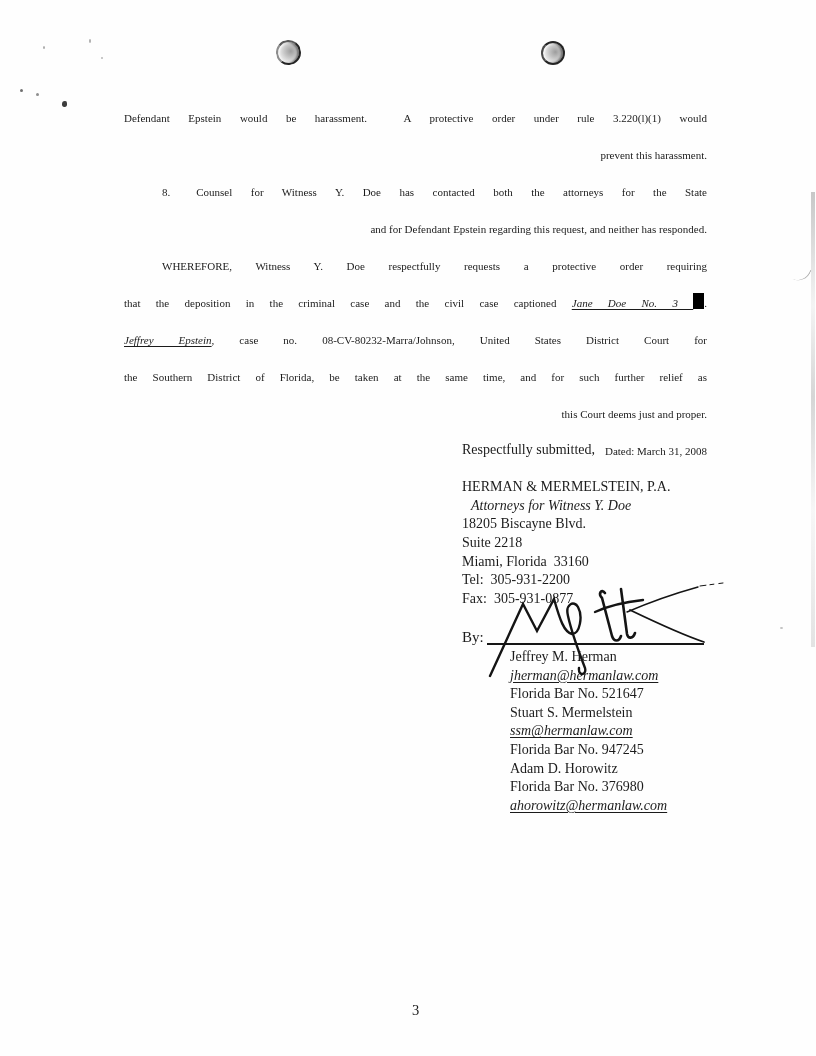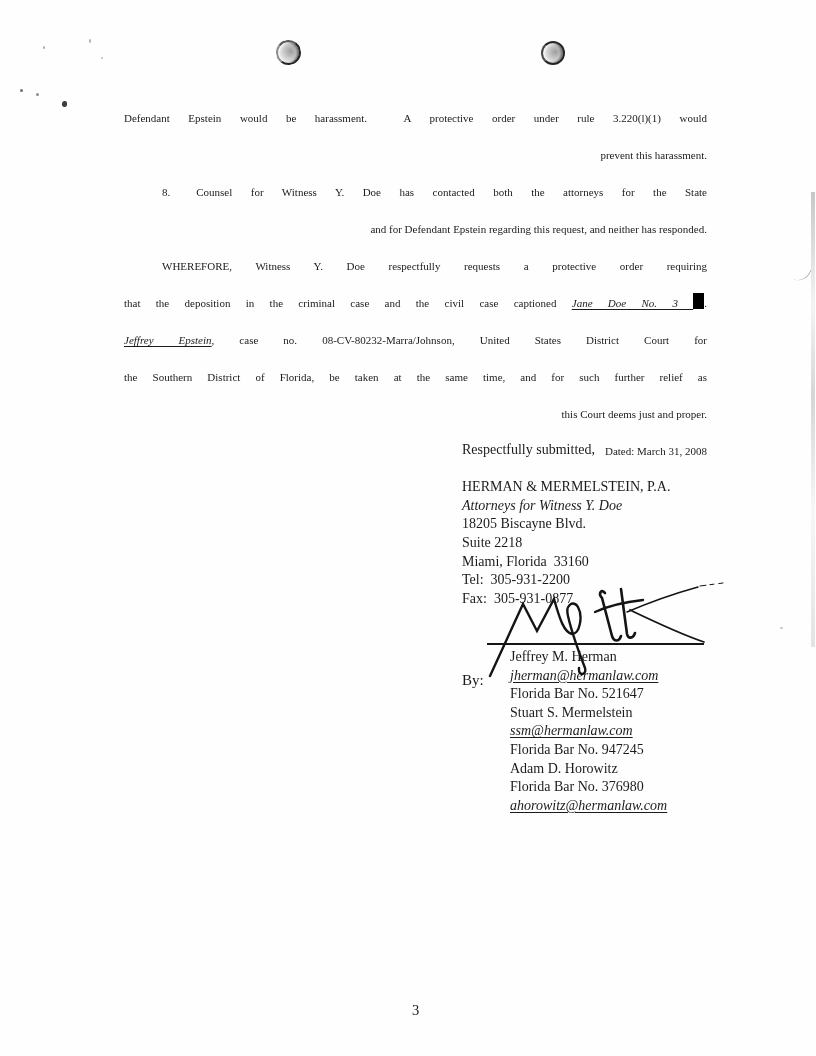--- a/index.html
+++ b/index.html
@@ -38,33 +38,33 @@
   .body-text{
     position:absolute;left:124px;top:100px;width:583px;
     font-size:11px;line-height:37px;
     white-space:pre-wrap;
   }
   .line{text-align:right;}
   .line.stretch{text-align:justify;text-align-last:justify;}
   .line.indent{text-indent:38px;}
   .tab{display:inline-block;width:26px;}
   .u{text-decoration:underline;text-underline-offset:2px;font-style:italic;}
-  .i{font-style:italic;}
+  .i{font-style:italic;margin-left:9px;}
   .redact{display:inline-block;width:11px;height:16px;background:#000;vertical-align:-2px;}
   
   .col{
     position:absolute;left:462px;
     font-size:14px;line-height:18.6px;
     white-space:pre-wrap;
   }
   .col-firm{top:441px;width:300px;}
   .col-names{left:510px;top:648px;width:280px;}
   .sline{min-height:18.6px;}
   
-  .by-row{position:absolute;left:462px;top:629px;font-size:15px;margin-top:43px;}
+  .by-row{position:absolute;left:462px;top:629px;font-size:15px;}
   .sig-underline{position:absolute;left:487px;top:643px;width:217px;height:2px;background:#161616;}
   .sig-svg{position:absolute;left:455px;top:572px;width:300px;height:110px;z-index:3;}
   
   .page-num{
     position:absolute;left:124px;top:1002px;width:583px;
     text-align:center;font-size:14.5px;
   }
 </style>
 </head>
 <body>

